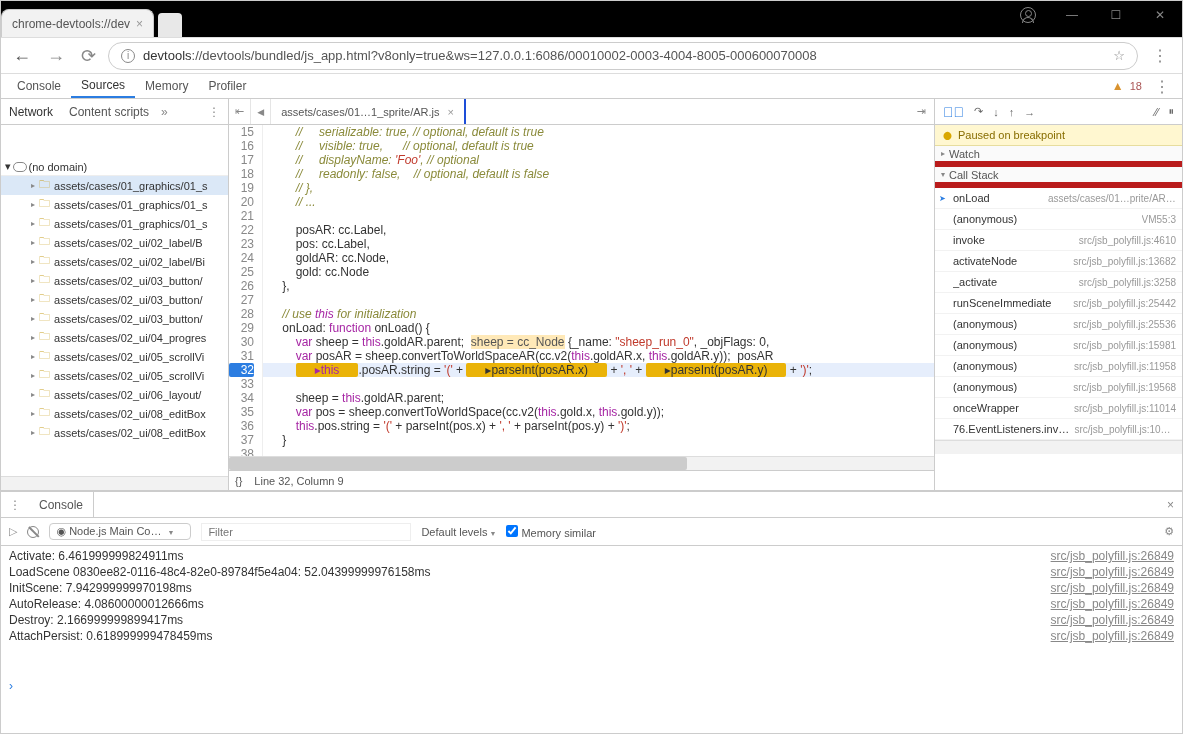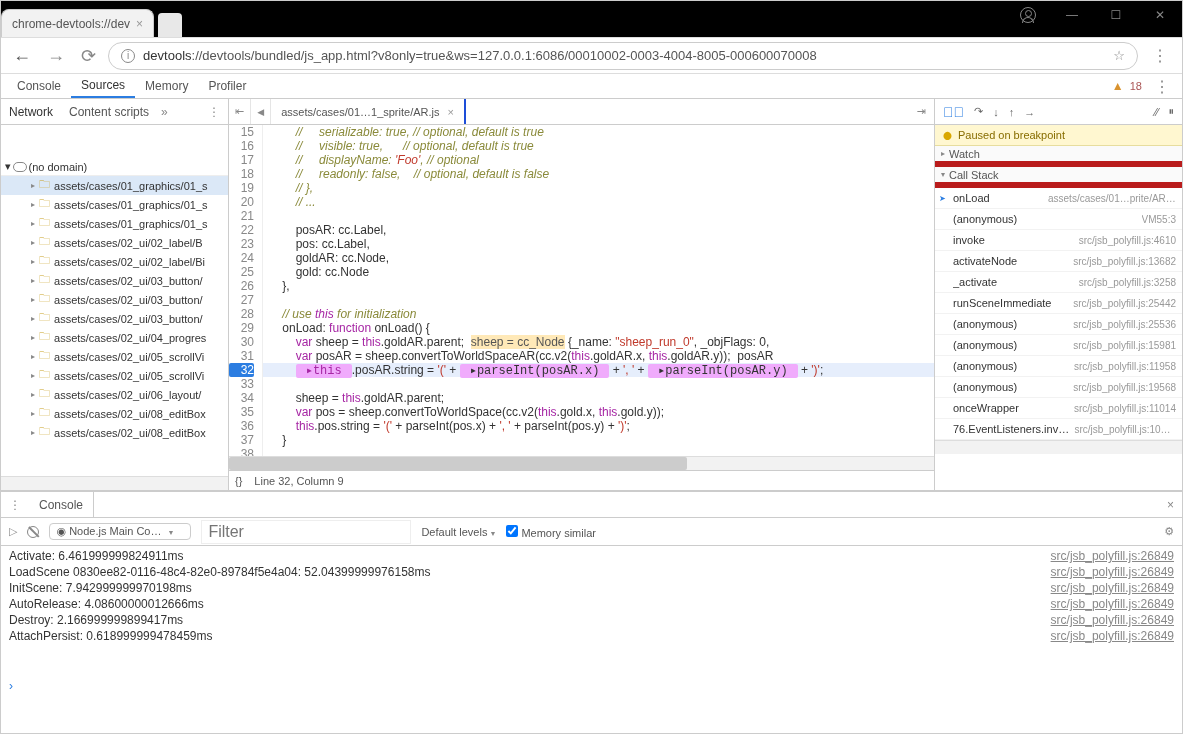--- a/index.html
+++ b/index.html
@@ -52,21 +52,21 @@
 .gutter { background: #fff; border-right: 1px solid #eee; text-align: right; padding-right: 8px; color: #888; min-width: 34px; }
 .gutter .ln { height: 14px; line-height: 14px; padding-left: 6px; }
 .code-lines { flex: 1; overflow: hidden; white-space: pre; }
 .code-line { height: 14px; line-height: 14px; padding-left: 6px; }
 .cm-comment { color: #8a8a3a; font-style: italic; }
 .cm-kw { color: #a626a4; }
 .cm-str { color: #c0392b; }
 .breakpoint-ln { background: #2b7de1; color: #fff !important; border-radius: 2px; }
 .exec-line { background: #e6eefc; }
 .token-hint { background: #ffe9b8; color: #555; }
-.token-chip { background: #f0abfc; border-radius: 2px; padding: 0 10px; font-family: Liberation Mono, monospace; }
+.token-chip { background: #eab308; border-radius: 2px; padding: 0 19px; }
 .code-status { height: 20px; border-top: 1px solid #ccc; display: flex; align-items: center; padding-left: 6px; font-size: 11px; color: #555; gap: 12px; }
 .code-scroll-h { height: 14px; background: #f2f2f2; border-top: 1px solid #ddd; position: relative; }
 .code-scroll-h .thumb { position: absolute; left: 0; width: 65%; height: 100%; background: #ccc; border-radius: 2px; }
 .right-panel { width: 248px; border-left: 1px solid #ccc; display: flex; flex-direction: column; font-size: 11px; overflow: hidden; }
 .dbg-toolbar { height: 26px; display: flex; align-items: center; gap: 10px; padding: 0 8px; border-bottom: 1px solid #ccc; color: #666; }
 .dbg-toolbar .play { color: #2b7de1; font-size: 14px; }
 .dbg-toolbar .sep { flex: 1; }
 .paused-bar { background: #fff7d0; color: #886d00; padding: 4px 8px; border-bottom: 1px solid #e7dd9e; display: flex; align-items: center; gap: 6px; }
 .paused-bar::before { content: "⬤"; color: #d9a700; font-size: 8px; }
 .section-header { height: 21px; display: flex; align-items: center; padding: 0 6px; border-bottom: 6px solid #b91c1c; color: #555; cursor: pointer; background: #fafafa; }
@@ -77,21 +77,21 @@
 .stack-row .loc { color: #999; font-size: 10px; overflow: hidden; text-overflow: ellipsis; max-width: 128px; text-align: right; }
 .stack-row.current::before { content: "➤"; color: #2b7de1; position: absolute; margin-left: -14px; font-size: 8px; }
 .right-scroll-h { height: 14px; background: #f2f2f2; border-top: 1px solid #ddd; }
 .console-panel { height: 204px; display: flex; flex-direction: column; border-top: 1px solid #ccc; }
 .console-tabrow { height: 26px; display: flex; align-items: center; border-bottom: 1px solid #ccc; font-size: 12px; color: #555; padding: 0 8px; }
 .console-tab { padding: 0 10px; height: 100%; display: flex; align-items: center; border-right: 1px solid #ccc; }
 .console-close { margin-left: auto; color: #888; cursor: pointer; }
 .console-filter-row { height: 28px; display: flex; align-items: center; gap: 10px; padding: 0 8px; border-bottom: 1px solid #ccc; font-size: 11px; color: #555; }
 .ctx-select { border: 1px solid #ccc; border-radius: 4px; padding: 1px 16px 1px 6px; font-size: 11px; color: #555; position: relative; }
 .ctx-select::after { content: "▼"; font-size: 7px; color: #888; margin-left: 6px; }
-.filter-input { border: none; border: 1px solid #eee; padding: 2px 6px; width: 210px; font-size: 16px; color: #777; }
+.filter-input { border: none; border: 1px solid #eee; padding: 2px 6px; width: 210px; font-size: 11px; color: #777; }
 .level-drop::after { content: " ▼"; font-size: 7px; color: #888; }
 .cb { width: 12px; height: 12px; }
 .console-settings { margin-left: auto; color: #888; }
 .console-body { flex: 1; overflow-y: auto; font-family: Consolas, 'Courier New', monospace; font-size: 12px; padding: 2px 0; }
 .con-row { display: flex; padding: 1px 8px; }
 .con-msg { flex: 1; color: #333; white-space: nowrap; overflow: hidden; }
 .con-link { color: #888; text-decoration: underline; white-space: nowrap; margin-left: 12px; }
 .con-prompt { color: #2b7de1; padding: 2px 8px; font-family: sans-serif; }
 .circle-stop { display: inline-block; width: 12px; height: 12px; border: 1.5px solid #888; border-radius: 50%; position: relative; }
 .circle-stop::after { content: ""; position: absolute; width: 14px; height: 1.5px; background: #888; top: 4.5px; left: -1px; transform: rotate(45deg); }

